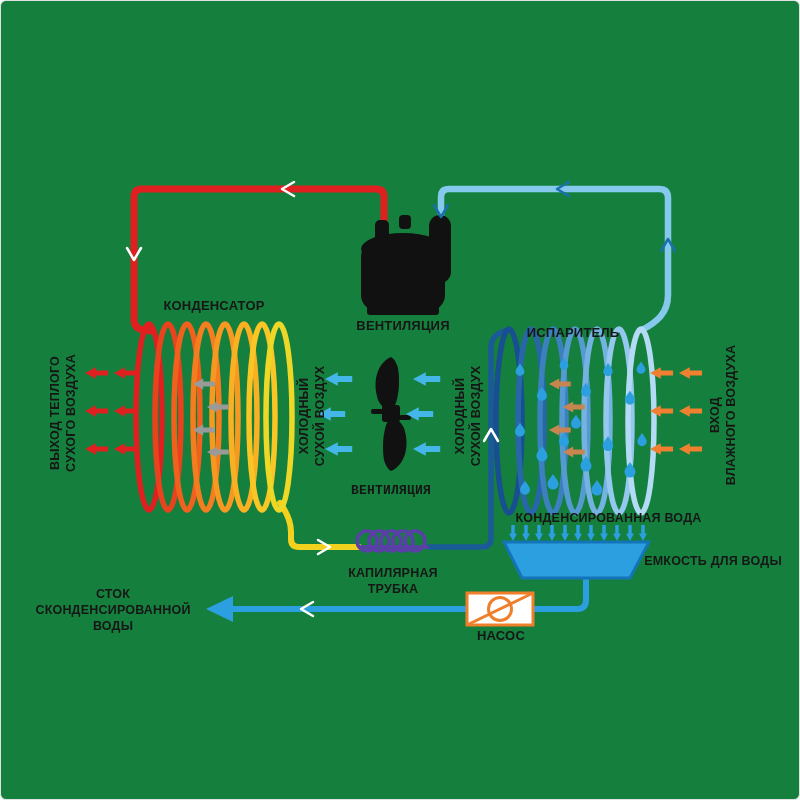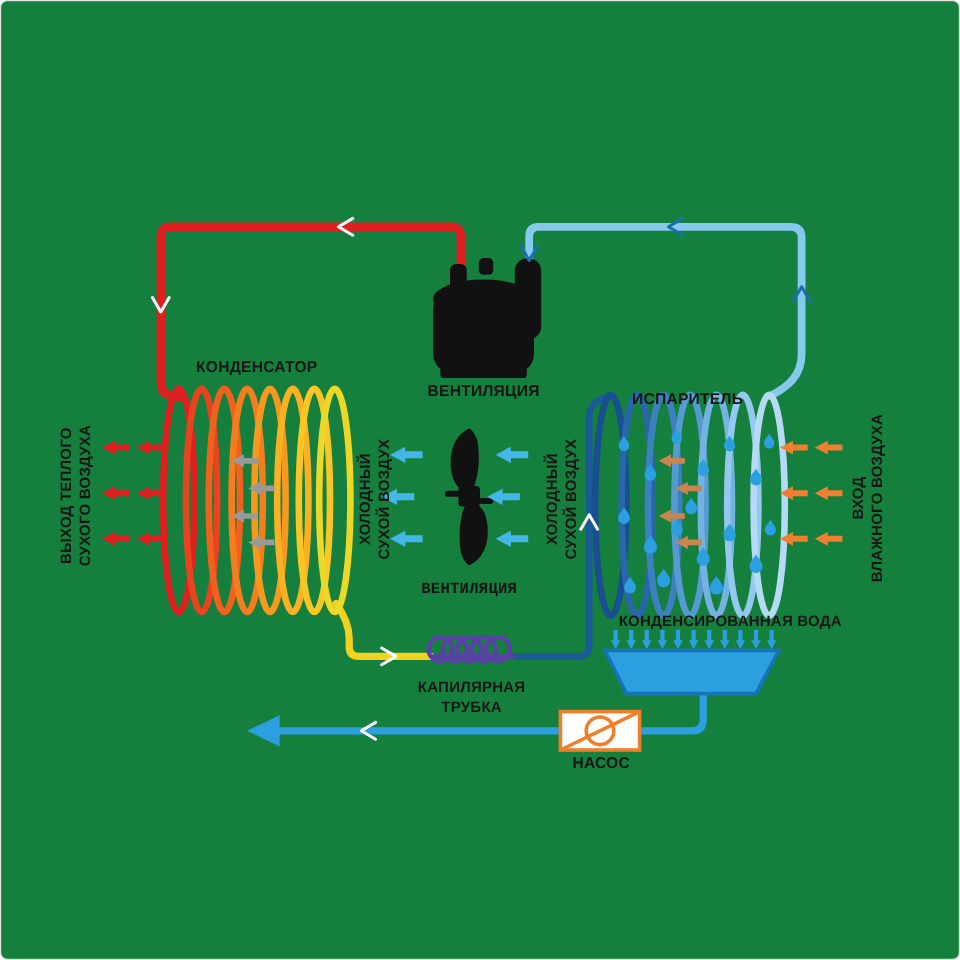--- a/index.html
+++ b/index.html
@@ -192,23 +192,27 @@
 
   <div class="lbl" style="left:508px; top:305px; width:128px;margin-top:19px;">ИСПАРИТЕЛЬ</div>
 
   <div class="lbl" style="left:328px; top:482px; width:124px;font-family:Liberation Mono, monospace;">ВЕНТИЛЯЦИЯ</div>
 
   <div class="lbl small" style="left:500px; top:509px; width:215px;">КОНДЕНСИРОВАННАЯ ВОДА</div>
 
   <div class="lbl small" style="left:328px; top:564px; width:128px;">КАПИЛЯРНАЯ
 ТРУБКА</div>
 
+  <div class="lbl small" style="left:630px; top:552px; width:164px;">ЕМКОСТЬ ДЛЯ ВОДЫ</div>
 
   <div class="lbl" style="left:462px; top:627px; width:76px;">НАСОС</div>
 
+  <div class="lbl small" style="left:24px; top:585px; width:176px;">СТОК
+СКОНДЕНСИРОВАННОЙ
+ВОДЫ</div>
 
   <div class="lbl vlbl" style="left:-23px; top:394px;">ВЫХОД ТЕПЛОГО
 СУХОГО ВОЗДУХА</div>
 
   <div class="lbl vlbl" style="left:637px; top:396px;">ВХОД
 ВЛАЖНОГО ВОЗДУХА</div>
 
   <div class="lbl vlbl" style="left:226px; top:397px;">ХОЛОДНЫЙ
 СУХОЙ ВОЗДУХ</div>
 

